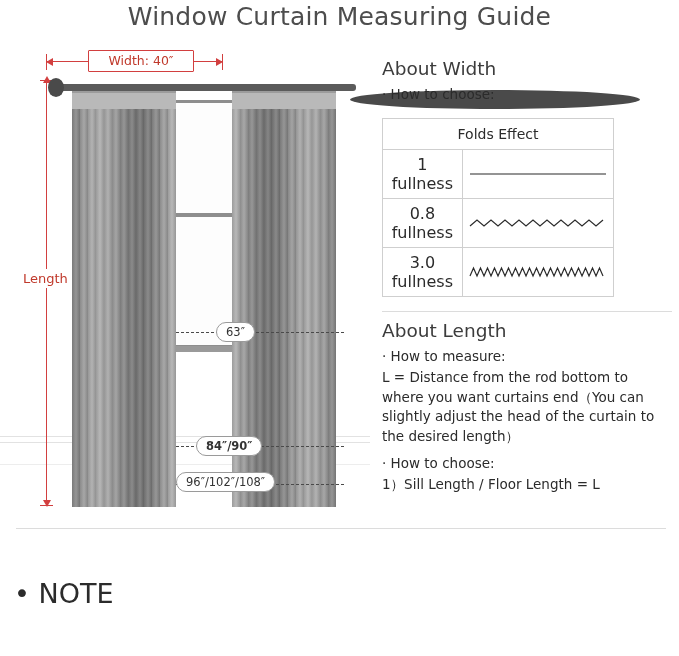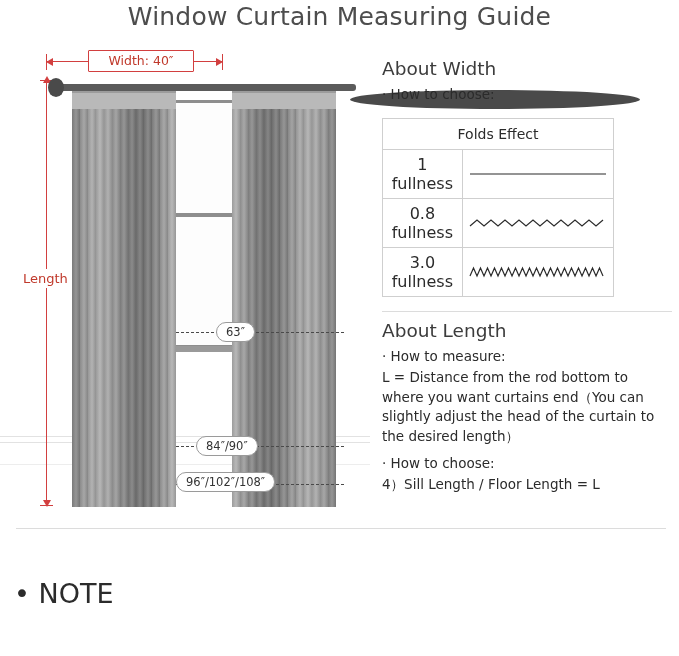--- a/index.html
+++ b/index.html
@@ -422,21 +422,21 @@
           <div class="hook" style="left: 99px;"></div>
         </div>
       <div class="panel-head"></div>
     </div>
 
     <div class="dash-line" style="left:176px; top:300px; width:168px;"></div>
     <div class="dash-line" style="left:176px; top:414px; width:168px;"></div>
     <div class="dash-line" style="left:176px; top:452px; width:168px;"></div>
 
     <div class="bubble" style="left:216px; top:290px;">63″</div>
-    <div class="bubble" style="left:196px; top:404px;">84″/90″</div>
+    <div class="bubble" style="left:196px; top:404px;font-weight:bold;">84″/90″</div>
     <div class="bubble" style="left:176px; top:440px;">96″/102″/108″</div>
   </div>
 
   <div class="right">
 
     <div class="sec-title">About Width</div>
     <div class="bullet-line">· How to choose:</div>
 
     <table class="folds">
       <tbody>
@@ -475,19 +475,19 @@
       </tr>
     </tbody>
       </table>
 
     <div class="sec-rule" style="margin-top:14px;"></div>
 
     <div class="sec-title" style="margin-top:8px;">About Length</div>
     <div class="bullet-line">· How to measure:</div>
     <div class="para">L = Distance from the rod bottom to where you want curtains end（You can slightly adjust the head of the curtain to the desired length）</div>
     <div class="bullet-line" style="margin-top:8px;">· How to choose:</div>
-    <div class="para">4）Sill Length / Floor Length = L</div>
+    <div class="para">1）Sill Length / Floor Length = L</div>
   </div>
 
   <div class="hr-bottom"></div>
   <div class="note-label">• NOTE</div>
 
 </div>
 
 </body></html>

